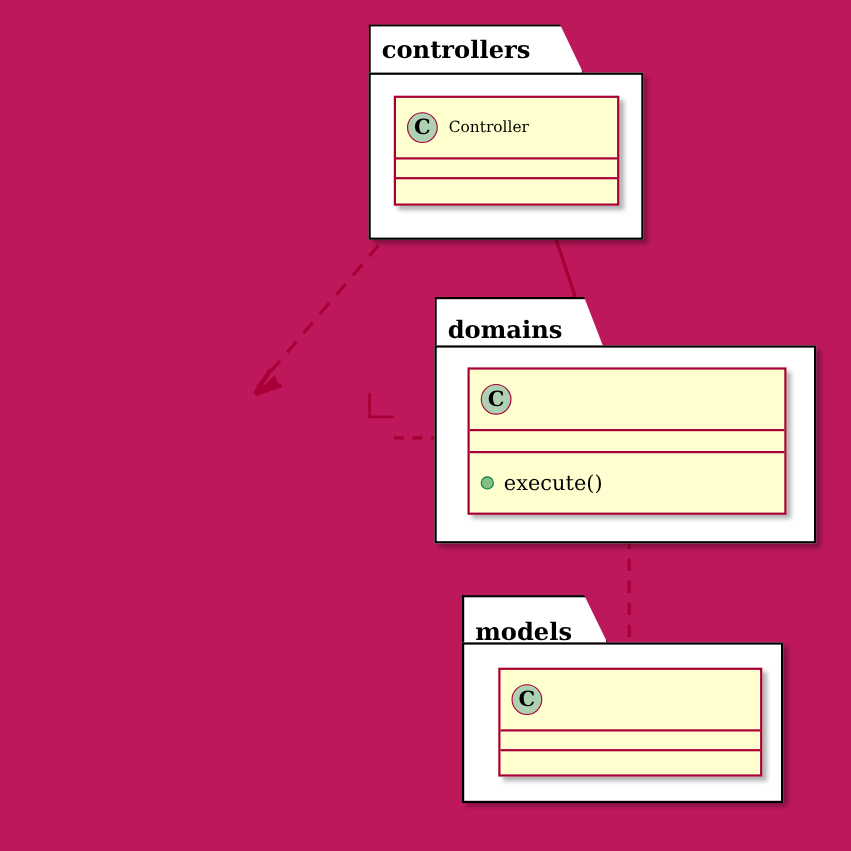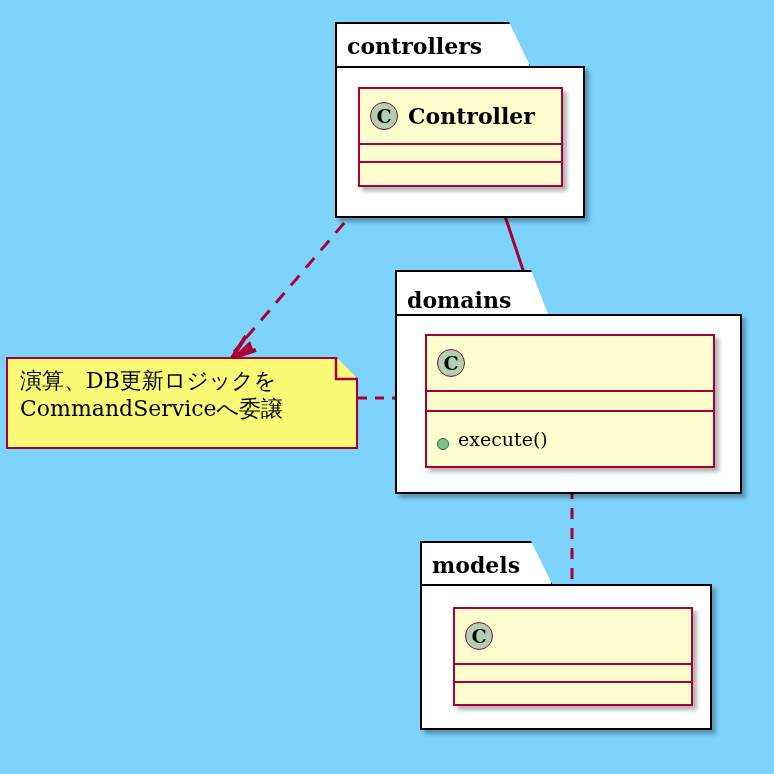--- a/index.html
+++ b/index.html
@@ -5,21 +5,21 @@
 <style>
   html, body {
     margin: 0;
     padding: 0;
     background: #FFFFFF;
   }
   #canvas {
     position: relative;
     width: 774px;
     height: 774px;
-    background: #7dd3fc;
+    background: #be185d;
     overflow: hidden;
     font-family: "DejaVu Serif", "Liberation Serif", serif;
   }
 
   
   .pkg {
     position: absolute;
   }
   .pkg-tab {
     position: absolute;
@@ -81,37 +81,36 @@
     align-items: center;
     justify-content: center;
     font-weight: bold;
     font-size: 19px;
     color: #000000;
     flex: none;
     line-height: 1;
   }
   .cls-name {
     margin-left: 10px;
-    font-size: 22px;
+    font-size: 14px;
     color: #000000;
     white-space: nowrap;
-    font-weight: bold;
   }
   .cls-compartment {
     box-sizing: border-box;
     border-bottom: 2px solid #A80036;
     display: flex;
     align-items: center;
     padding-left: 10px;
     flex: none;
   }
   .cls-compartment.last { border-bottom: none; }
   .member {
     display: flex;
-    align-items: flex-end;
+    align-items: center;
     font-size: 19px;
     color: #000000;
     white-space: nowrap;
   }
   .vis-dot {
     width: 12px;
     height: 12px;
     border-radius: 50%;
     background: #84BE84;
     border: 1px solid #038048;
@@ -211,34 +210,31 @@
       <div class="cls-compartment last" style="height:54px;">
         <span class="member">
           <span class="vis-dot"></span>
           <span>execute()</span>
         </span>
       </div>
     </div>
   </div>
 
   <div class="pkg" style="left:420px; top:541px; width:292px; height:189px;">
-    <div class="pkg-tab" style="left:0; top:0; width:133px; height:45px;">
+    <div class="pkg-tab" style="left:0; top:0; width:133px; height:45px;align-items:flex-end;">
       <span class="pkg-tab-label">models</span>
     </div>
     <div class="pkg-body" style="left:0; top:43px; width:292px; height:146px;"></div>
 
     <div class="cls" style="left:33px; top:66px; width:240px; height:99px;">
       <div class="cls-title" style="height:56px;">
         <span class="cls-icon">C</span>
       </div>
       <div class="cls-compartment" style="height:18px;"></div>
       <div class="cls-compartment last" style="height:21px;"></div>
     </div>
   </div>
 
-  <div class="note" style="left:6px; top:357px; width:352px; height:92px;">
-    <div class="note-text"><span>演算、DB更新ロジックを</span><br><span>CommandServiceへ委譲</span></div>
-  </div>
   <svg class="edges" viewBox="0 0 774 774" xmlns="http://www.w3.org/2000/svg">
     <path d="M336,357 L336,379 L358,379" fill="none" stroke="#A80036" stroke-width="2.5"></path>
   </svg>
 
 </div>
 
 </body></html>

